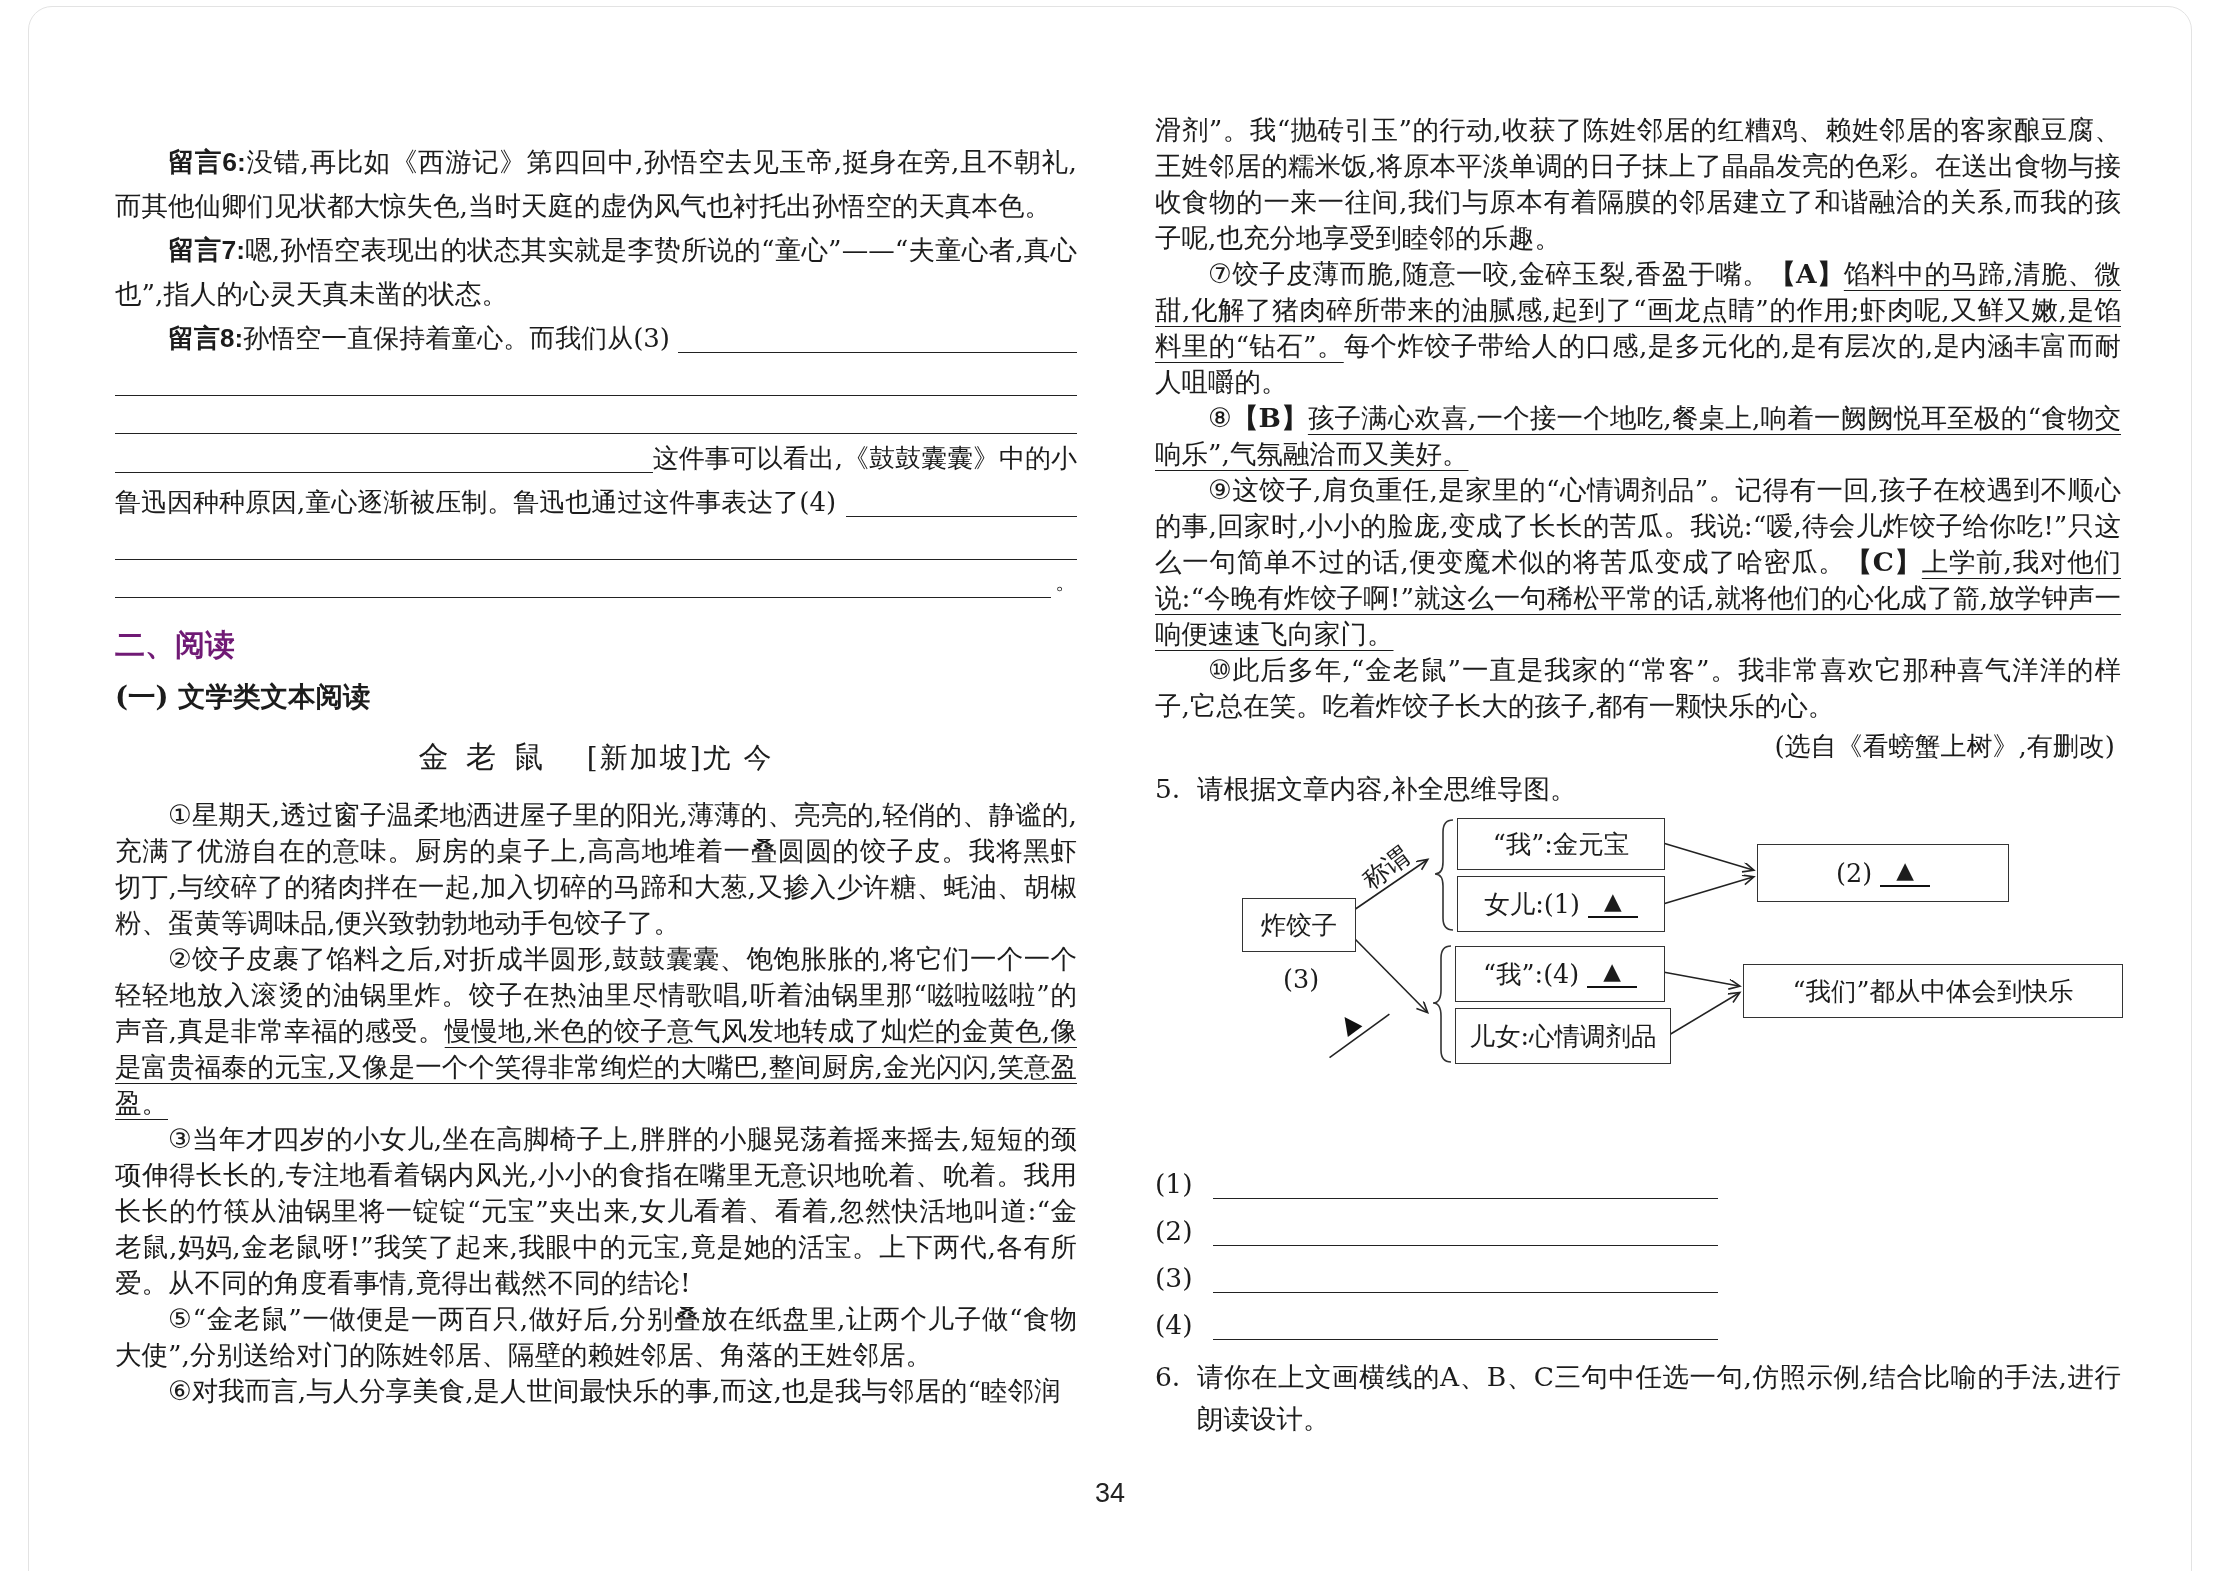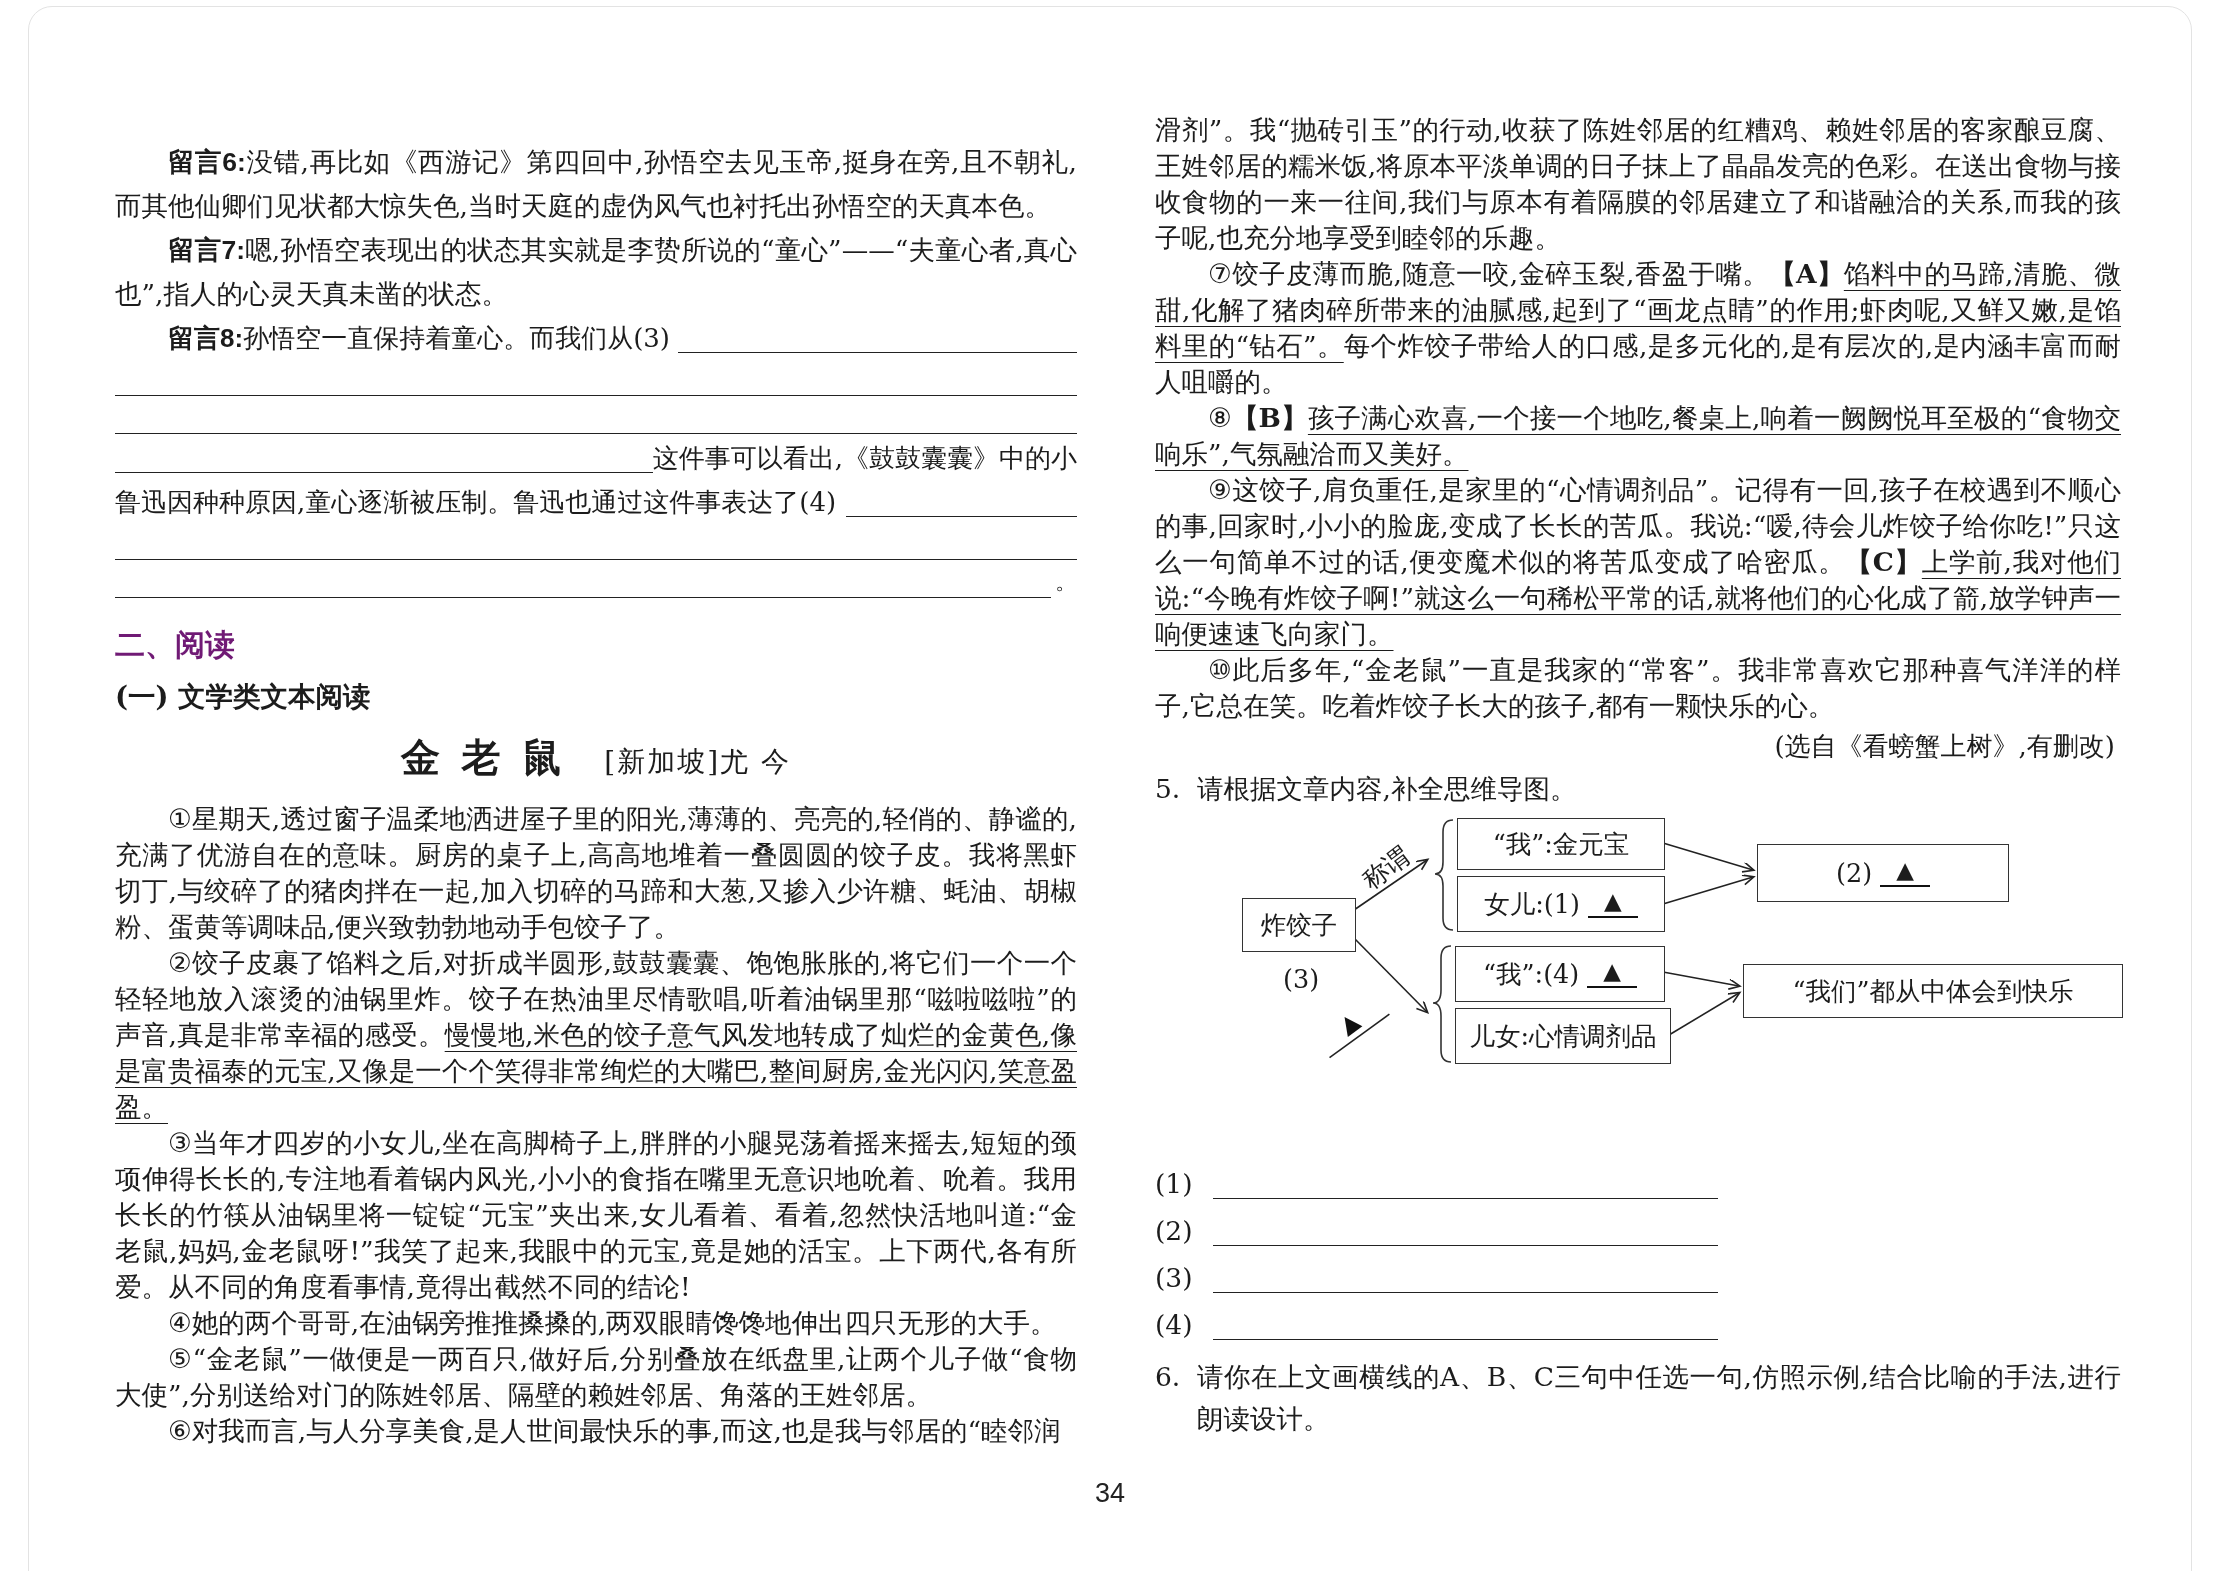--- a/index.html
+++ b/index.html
@@ -24,21 +24,21 @@
   .wrow{height:38px;display:flex;align-items:stretch;}
   .wrow .wline{margin-bottom:2px;}
   .nowrap{white-space:nowrap;}
   .end-punct{font-size:22px;line-height:40px;padding-left:4px;}
 
   
   .sec-head{margin:24px 0 0 0;font-size:30px;font-weight:bold;
     font-family:"Liberation Sans","DejaVu Sans",sans-serif;line-height:42px;}
   .sub-head{margin:8px 0 0 0;font-size:27.5px;line-height:44px;}
   .title-row{margin:14px 0 10px 0;text-align:center;line-height:50px;}
-  .art-title{font-size:39px;font-weight:bold;letter-spacing:4px;}
+  .art-title{font-size:30px;font-weight:normal;letter-spacing:4px;}
   .art-author{font-size:28px;margin-left:34px;letter-spacing:2px;}
 
   
   .art-p{margin:0;font-size:26.5px;line-height:36px;text-align:justify;text-indent:2em;}
   .art-p.noindent{text-indent:0;}
   .seg-b{font-weight:bold;}
   .seg-u{text-decoration:underline;text-underline-offset:7px;text-decoration-thickness:1.3px;}
 
   .attribution{margin:0;font-size:26px;line-height:44px;text-align:right;padding-right:6px;}
 
@@ -111,21 +111,20 @@
     <h3 class="sub-head">(一) 文学类文本阅读</h3>
 
     <div class="title-row">
       <span class="art-title">金 老 鼠</span>
       <span class="art-author">[新加坡]尤 今</span>
     </div>
 
     <p class="art-p"><span>①星期天,透过窗子温柔地洒进屋子里的阳光,薄薄的、亮亮的,轻俏的、静谧的,充满了优游自在的意味。厨房的桌子上,高高地堆着一叠圆圆的饺子皮。我将黑虾切丁,与绞碎了的猪肉拌在一起,加入切碎的马蹄和大葱,又掺入少许糖、蚝油、胡椒粉、蛋黄等调味品,便兴致勃勃地动手包饺子了。</span></p>
     <p class="art-p"><span>②饺子皮裹了馅料之后,对折成半圆形,鼓鼓囊囊、饱饱胀胀的,将它们一个一个轻轻地放入滚烫的油锅里炸。饺子在热油里尽情歌唱,听着油锅里那“嗞啦嗞啦”的声音,真是非常幸福的感受。</span><span class="seg-u">慢慢地,米色的饺子意气风发地转成了灿烂的金黄色,像是富贵福泰的元宝,又像是一个个笑得非常绚烂的大嘴巴,整间厨房,金光闪闪,笑意盈盈。</span></p>
     <p class="art-p"><span>③当年才四岁的小女儿,坐在高脚椅子上,胖胖的小腿晃荡着摇来摇去,短短的颈项伸得长长的,专注地看着锅内风光,小小的食指在嘴里无意识地吮着、吮着。我用长长的竹筷从油锅里将一锭锭“元宝”夹出来,女儿看着、看着,忽然快活地叫道:“金老鼠,妈妈,金老鼠呀!”我笑了起来,我眼中的元宝,竟是她的活宝。上下两代,各有所爱。从不同的角度看事情,竟得出截然不同的结论!</span></p>
-    <p class="art-p"><span>④她的两个哥哥,在油锅旁推推搡搡的,两双眼睛馋馋地伸出四只无形的大手。</span></p>
     <p class="art-p"><span>⑤“金老鼠”一做便是一两百只,做好后,分别叠放在纸盘里,让两个儿子做“食物大使”,分别送给对门的陈姓邻居、隔壁的赖姓邻居、角落的王姓邻居。</span></p>
     <p class="art-p"><span>⑥对我而言,与人分享美食,是人世间最快乐的事,而这,也是我与邻居的“睦邻润</span></p>
   </div>
 
   <div class="col" id="col-right">
 
     <p class="art-p noindent"><span>滑剂”。我“抛砖引玉”的行动,收获了陈姓邻居的红糟鸡、赖姓邻居的客家酿豆腐、王姓邻居的糯米饭,将原本平淡单调的日子抹上了晶晶发亮的色彩。在送出食物与接收食物的一来一往间,我们与原本有着隔膜的邻居建立了和谐融洽的关系,而我的孩子呢,也充分地享受到睦邻的乐趣。</span></p>
     <p class="art-p"><span>⑦饺子皮薄而脆,随意一咬,金碎玉裂,香盈于嘴。</span><span class="seg-b">【A】</span><span class="seg-u">馅料中的马蹄,清脆、微甜,化解了猪肉碎所带来的油腻感,起到了“画龙点睛”的作用;虾肉呢,又鲜又嫩,是馅料里的“钻石”。</span><span>每个炸饺子带给人的口感,是多元化的,是有层次的,是内涵丰富而耐人咀嚼的。</span></p>
     <p class="art-p"><span>⑧</span><span class="seg-b">【B】</span><span class="seg-u">孩子满心欢喜,一个接一个地吃,餐桌上,响着一阙阙悦耳至极的“食物交响乐”,气氛融洽而又美好。</span></p>
     <p class="art-p"><span>⑨这饺子,肩负重任,是家里的“心情调剂品”。记得有一回,孩子在校遇到不顺心的事,回家时,小小的脸庞,变成了长长的苦瓜。我说:“嗳,待会儿炸饺子给你吃!”只这么一句简单不过的话,便变魔术似的将苦瓜变成了哈密瓜。</span><span class="seg-b">【C】</span><span class="seg-u">上学前,我对他们说:“今晚有炸饺子啊!”就这么一句稀松平常的话,就将他们的心化成了箭,放学钟声一响便速速飞向家门。</span></p>

